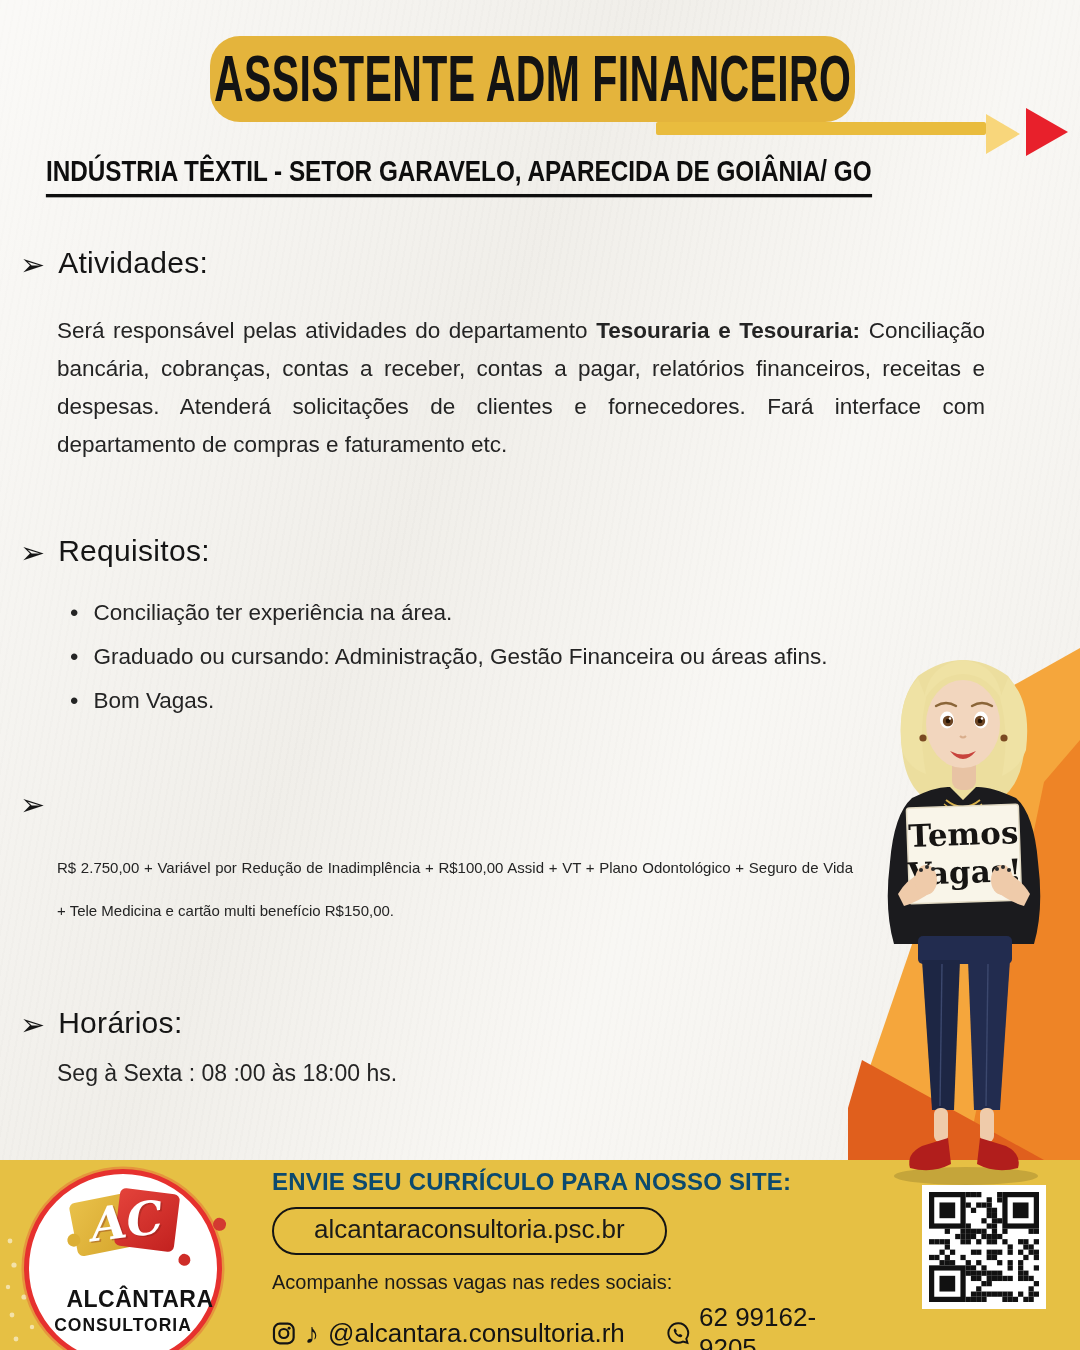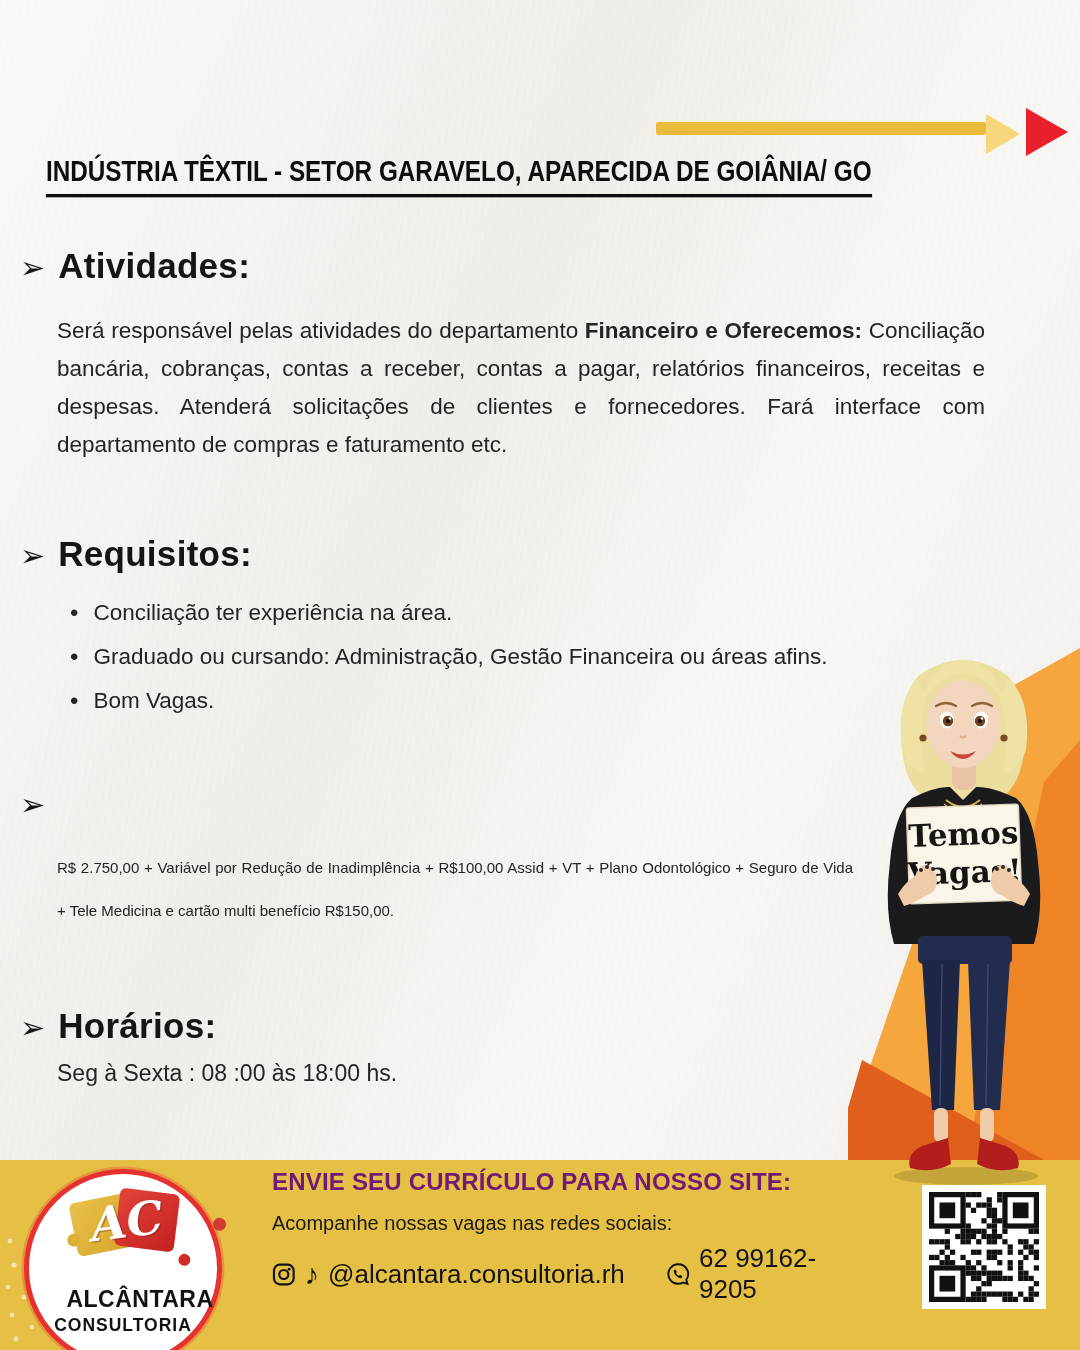--- a/index.html
+++ b/index.html
@@ -28,21 +28,21 @@
   .tri-red { left:1026px; top:108px; border-top:24px solid transparent; border-bottom:24px solid transparent; border-left:42px solid #E8202B; }
   .subtitle-wrap { position:absolute; left:0; top:156px; width:904px; text-align:center; }
   .subtitle {
     display:inline-block; font-size:27px; font-weight:700; color:#0E0E0E;
     border-bottom:3.5px solid #0E0E0E; padding-bottom:5px;
     transform:scale(.9,1.12); white-space:nowrap;
   }
   
   .sec-head { position:absolute; left:20px; display:flex; align-items:center; gap:13px; }
   .sec-arrow { font-size:30px; color:#151515; line-height:1; padding-top:4px; }
-  .sec-title { font-size:35px; font-weight:700; color:#151515; letter-spacing:.3px; }
+  .sec-title { font-size:30px; font-weight:400; color:#151515; letter-spacing:.3px; }
   .body-text { position:absolute; left:57px; font-size:22.5px; color:#242424;text-align:right; }
   .p-just { text-align:justify; line-height:38px; }
   .bullets { position:absolute; left:70px; list-style:none; }
   .bullets li { display:flex; align-items:flex-start; margin-bottom:11px; font-size:22.5px; color:#242424; line-height:33px; }
   .dot { font-size:24px; margin-right:15px; line-height:33px; }
   #atividades-head { top:246px; }
   #atividades-body { top:312px; width:928px; }
   #requisitos-head { top:534px; }
   #requisitos-list { top:596px; width:880px; }
   #oferecemos-head { top:786px; }
@@ -66,50 +66,53 @@
   .nub-r { left:96px; top:18px; width:13px; height:13px; background:#D33A31; }
   .nub-r2 { left:66px; top:58px; width:12px; height:12px; background:#CE2D28; }
   .ac-script {
     position:absolute; left:6px; top:8px; width:96px; text-align:center;
     font-family:"DejaVu Serif", serif; font-style:italic; font-weight:700; font-size:46px;
     color:#FFFFFF; transform:rotate(-7deg); text-shadow:1.5px 1.5px 0 rgba(120,30,20,.35);
   }
   .logo-name { position:absolute; left:0; top:112px; width:222px; text-align:center; font-size:23px; font-weight:800; color:#121212; letter-spacing:.5px; }
   .logo-sub  { position:absolute; left:0; top:141px; width:188px; text-align:center; font-size:17.5px; font-weight:700; color:#121212; letter-spacing:1px; }
   .footer-mid { position:absolute; left:272px; top:8px; width:580px; }
-  .cv-label { font-size:24px; font-weight:800; color:#701a75; letter-spacing:.2px; }
+  .cv-label { font-size:24px; font-weight:800; color:#0c4a6e; letter-spacing:.2px; }
   .site-pill {
     display:inline-block; margin-top:11px; border:2.5px solid #141414; border-radius:24px;
     padding:5px 40px 8px; font-size:26px; color:#1a1a1a; background:transparent; cursor:pointer;
   }
   .social-label { margin-top:16px; font-size:20px; color:#1a1a1a; }
   .social-row { margin-top:8px; display:flex; align-items:center; gap:9px; }
   .handle, .phone { font-size:26px; color:#141414; }
   .tiktok-glyph { font-size:29px; font-weight:700; color:#141414; line-height:1; }
   .spacer-26 { width:26px; }
   .qr-box { position:absolute; left:922px; top:1185px; width:124px; height:124px; background:#fff; padding:7px; }
   .dots-svg { position:absolute; left:2px; top:75px; }
 </style>
 </head>
 <body>
 
 <div class="page">
 
+  <div class="banner">
+    <span class="banner-title">ASSISTENTE ADM FINANCEIRO</span>
+  </div>
   <div class="title-underbar"></div>
   <div class="tri tri-yellow"></div>
   <div class="tri tri-red"></div>
   <div class="subtitle-wrap">
     <span class="subtitle">INDÚSTRIA TÊXTIL - SETOR GARAVELO, APARECIDA DE GOIÂNIA/ GO</span>
   </div>
 
   <div class="sec-head" id="atividades-head">
     <span class="sec-arrow">➢</span>
     <span class="sec-title">Atividades:</span>
   </div>
-  <p class="body-text p-just" id="atividades-body"><span>Será responsável pelas atividades do departamento </span><b>Financeiro e Oferecemos:</b><span>  Conciliação bancária, cobranças, contas a receber, contas a pagar, relatórios financeiros, receitas e despesas. Atenderá solicitações de clientes e fornecedores. Fará interface com departamento de compras e faturamento etc.</span></p>
+  <p class="body-text p-just" id="atividades-body"><span>Será responsável pelas atividades do departamento </span><b>Tesouraria e Tesouraria:</b><span>  Conciliação bancária, cobranças, contas a receber, contas a pagar, relatórios financeiros, receitas e despesas. Atenderá solicitações de clientes e fornecedores. Fará interface com departamento de compras e faturamento etc.</span></p>
 
   <div class="sec-head" id="requisitos-head">
     <span class="sec-arrow">➢</span>
     <span class="sec-title">Requisitos:</span>
   </div>
   <ul class="bullets" id="requisitos-list">
     <li>
         <span class="dot">•</span>
         <span>Conciliação ter experiência na área.</span>
       </li>
@@ -162,20 +165,21 @@
             <div class="nub nub-r2"></div>
           </div>
         <div class="ac-script">AC</div>
       </div>
       <div class="logo-name">ALCÂNTARA</div>
       <div class="logo-sub">CONSULTORIA</div>
     </div>
 
     <div class="footer-mid">
       <div class="cv-label">ENVIE SEU CURRÍCULO PARA NOSSO SITE:</div>
+      <div class="site-pill">alcantaraconsultoria.psc.br</div>
       <div class="social-label">Acompanhe nossas vagas nas redes sociais:</div>
       <div class="social-row">
         <svg width="27" height="27" viewBox="0 0 24 24">
           <rect x="2" y="2" width="20" height="20" rx="6" fill="none" stroke="#141414" stroke-width="2.2"></rect>
           <circle cx="12" cy="12" r="4.6" fill="none" stroke="#141414" stroke-width="2.2"></circle>
           <circle cx="17.4" cy="6.6" r="1.5" fill="#141414"></circle>
         </svg>
         <span class="tiktok-glyph">♪</span>
         <span class="handle">@alcantara.consultoria.rh</span>
         <span class="spacer-26"></span>

